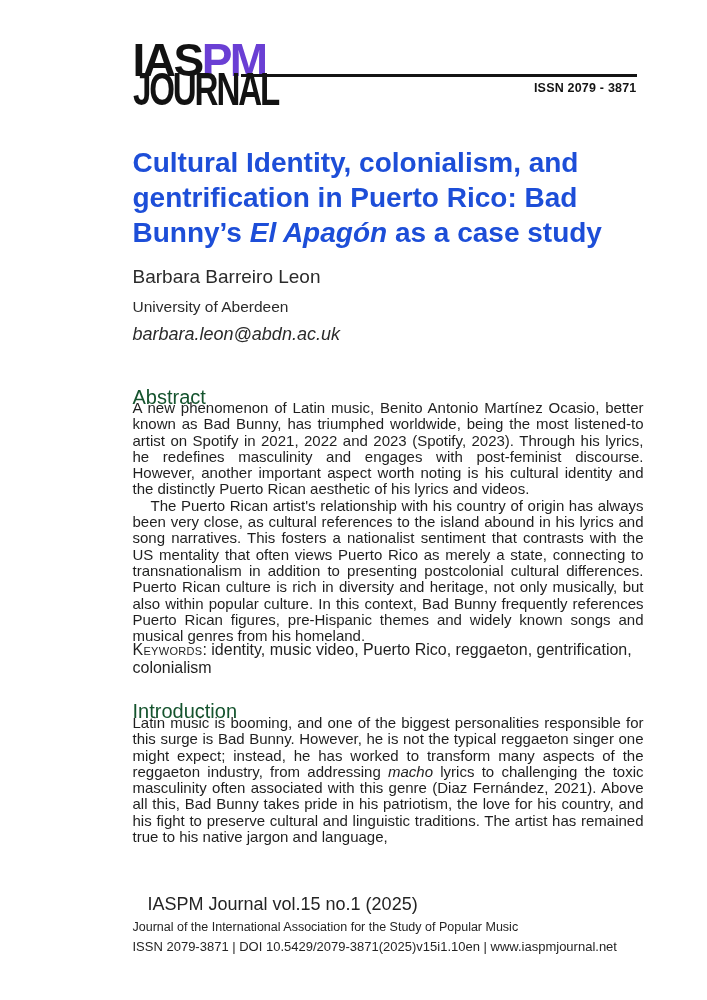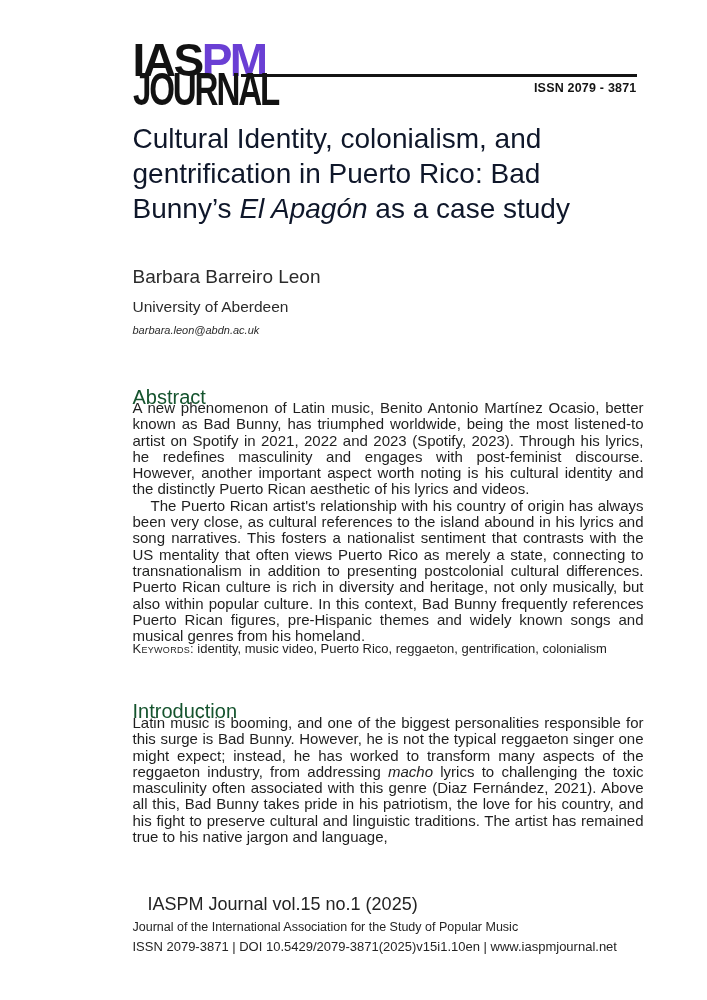--- a/index.html
+++ b/index.html
@@ -25,47 +25,47 @@
     position:absolute; left:207px; top:74px; width:396px; height:2.5px;
     background:#141414;
   }
   .issn {
     position:absolute; left:403px; top:81px; width:200px; text-align:right;
     font-size:12.5px; font-weight:bold; letter-spacing:.2px; color:#141414;
   }
 
   
   .title {
-    position:absolute; left:99px; top:102px; width:482px;
-    font-size:28px; line-height:35px; font-weight:400; color:#0f172a;
+    position:absolute; left:99px; top:126px; width:482px;
+    font-size:28px; line-height:35px; font-weight:700; color:#1d4ed8;
   }
   .it { font-style:italic; }
 
   
   .author-name  { position:absolute; left:99px; top:266px; font-size:19px;  color:#2b2b2b; }
   .affiliation  { position:absolute; left:99px; top:298px; font-size:15.5px; color:#2b2b2b; }
-  .email        { position:absolute; left:99px; top:324px; font-size:11px; font-style:italic; color:#2b2b2b;text-align:center; }
+  .email        { position:absolute; left:99px; top:324px; font-size:18px; font-style:italic; color:#2b2b2b;text-align:center; }
 
   
   .section-h { position:absolute; left:99px; font-size:20px; font-weight:400; color:#14532d; }
   #abstract-h     { top:369px; }
   #introduction-h { top:683px; }
 
   .bodytext {
     position:absolute; left:99px; width:511px;
     font-size:15px; line-height:16.3px; text-align:justify; color:#1f1f1f;
   }
   .bodytext p { margin:0; }
   .bodytext p.indent { text-indent:18px; }
   #abstract-body { top:400px; }
   #intro-body    { top:715px; }
 
   .keywords {
     position:absolute; left:99px; top:641px; width:511px;
-    font-size:13px; color:#1f1f1f;
+    font-size:16px; color:#1f1f1f;
   }
   .keywords .sc { font-variant:small-caps; letter-spacing:.3px; }
 
   
   .footer-line1 { position:absolute; left:114px; top:894px; font-size:18px;  color:#242424; }
   .footer-line2 { position:absolute; left:99px; top:920px; font-size:12.5px;  color:#242424; }
   .footer-line3 { position:absolute; left:99px; top:939px; font-size:13px;    color:#242424;text-align:right; }
 </style>
 </head>
 <body>

